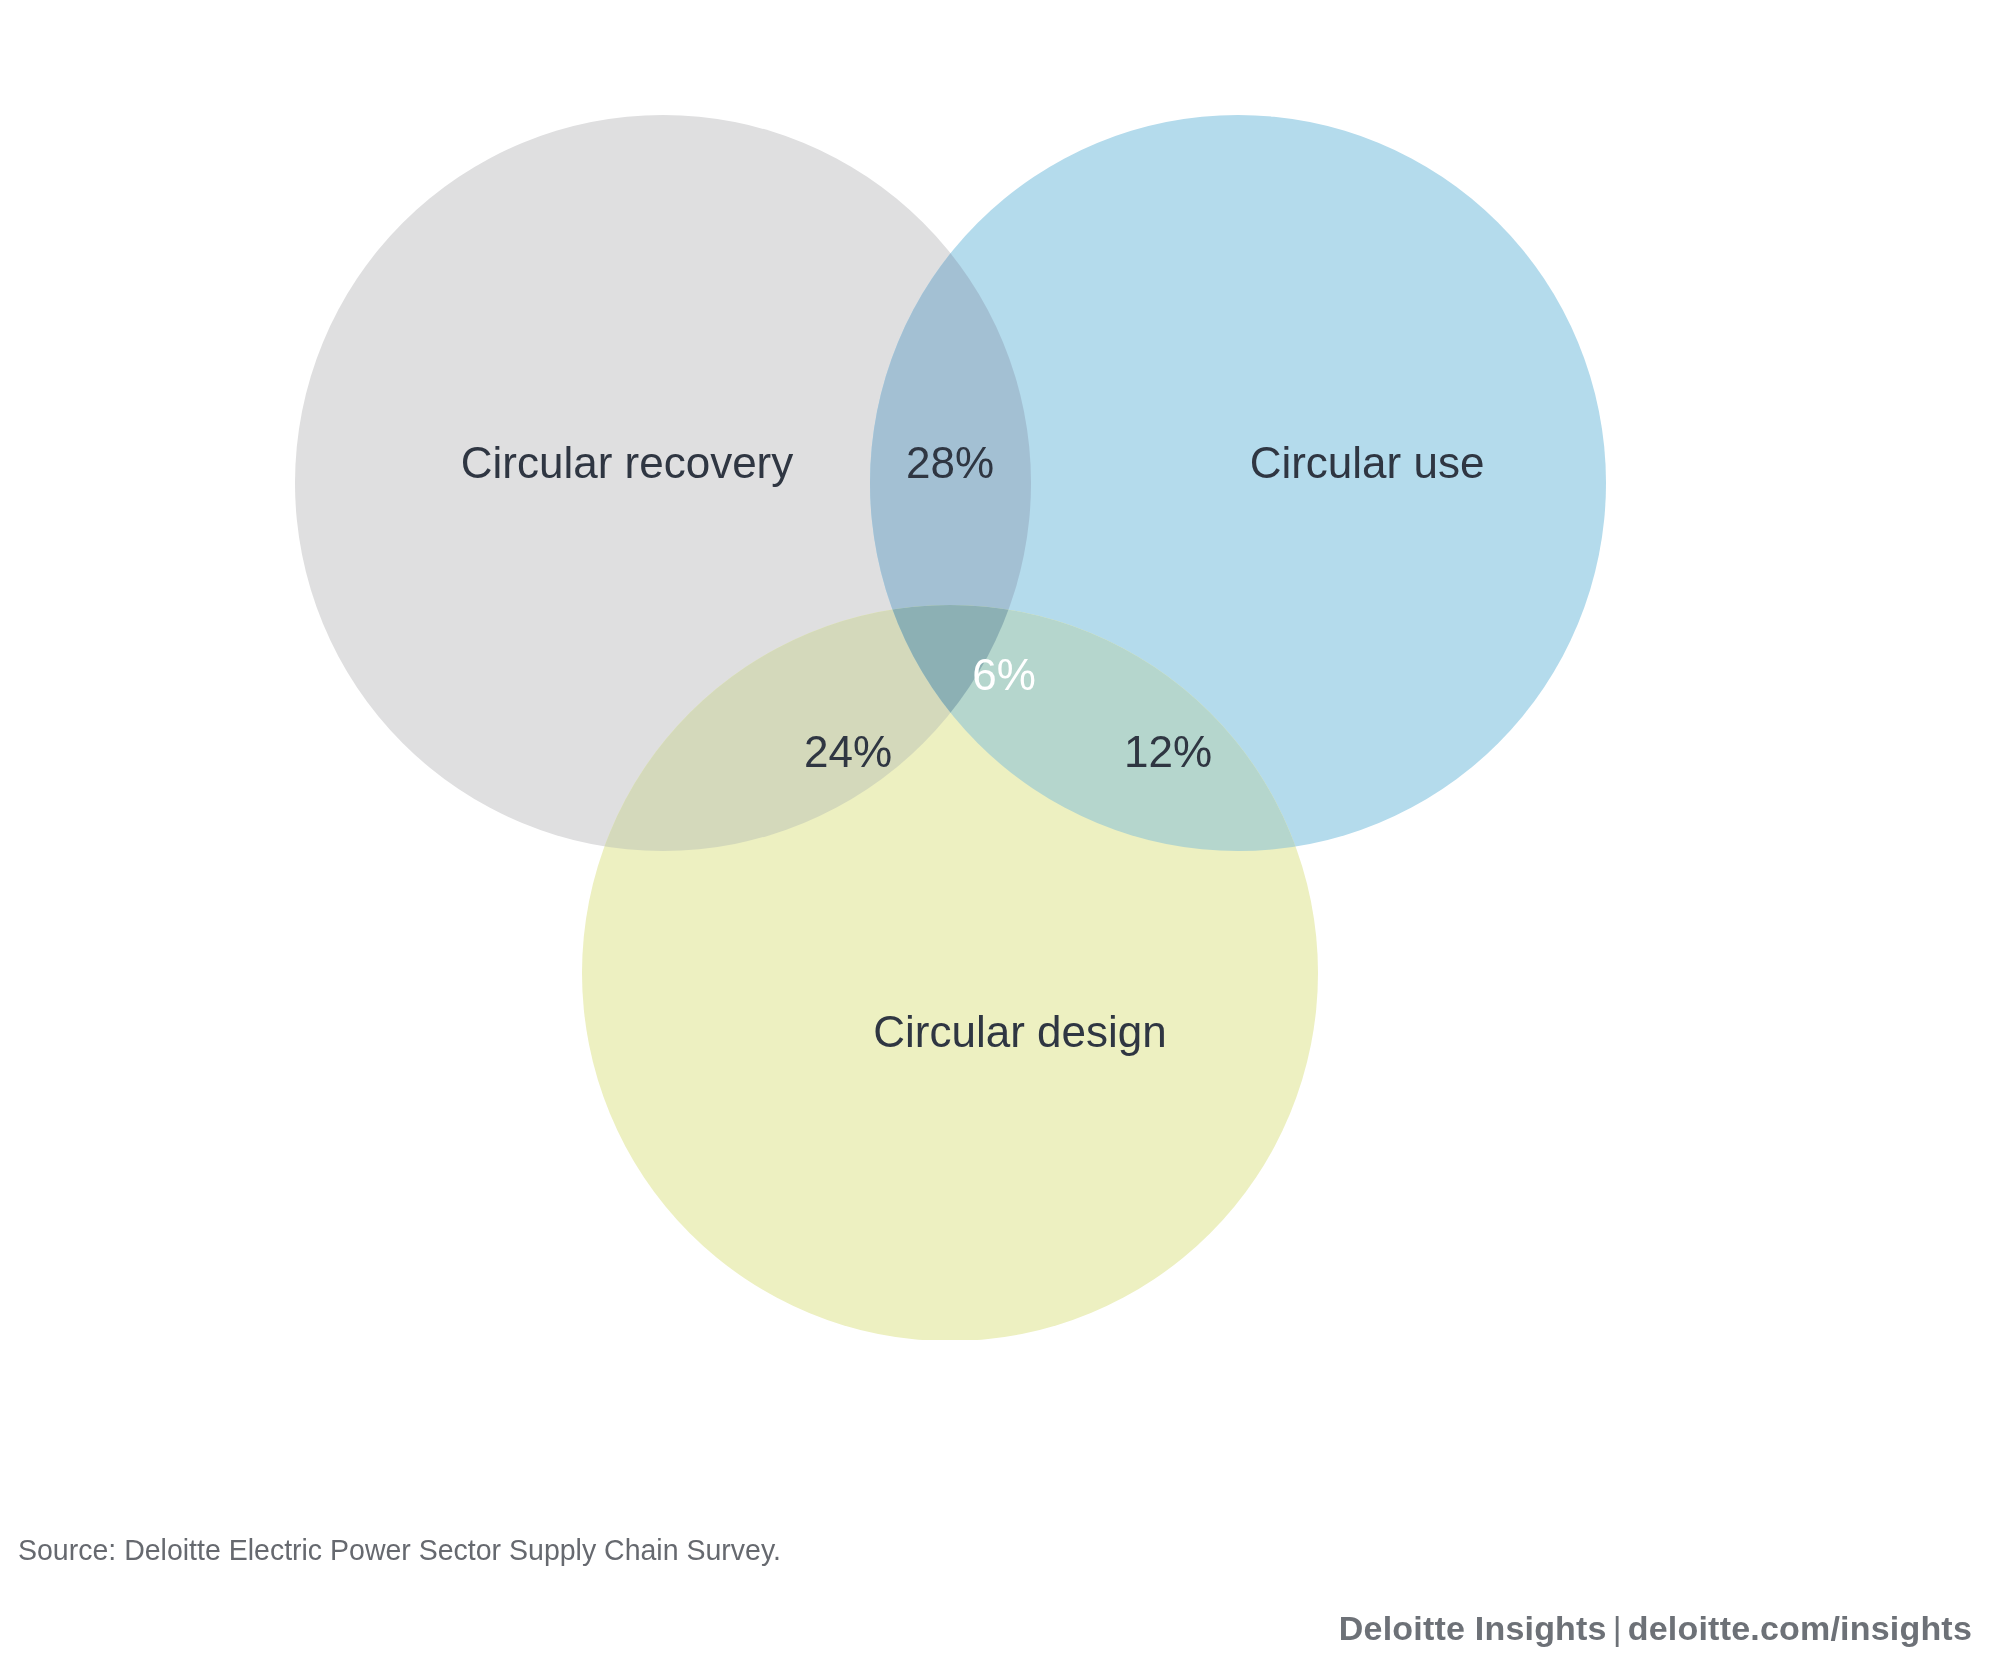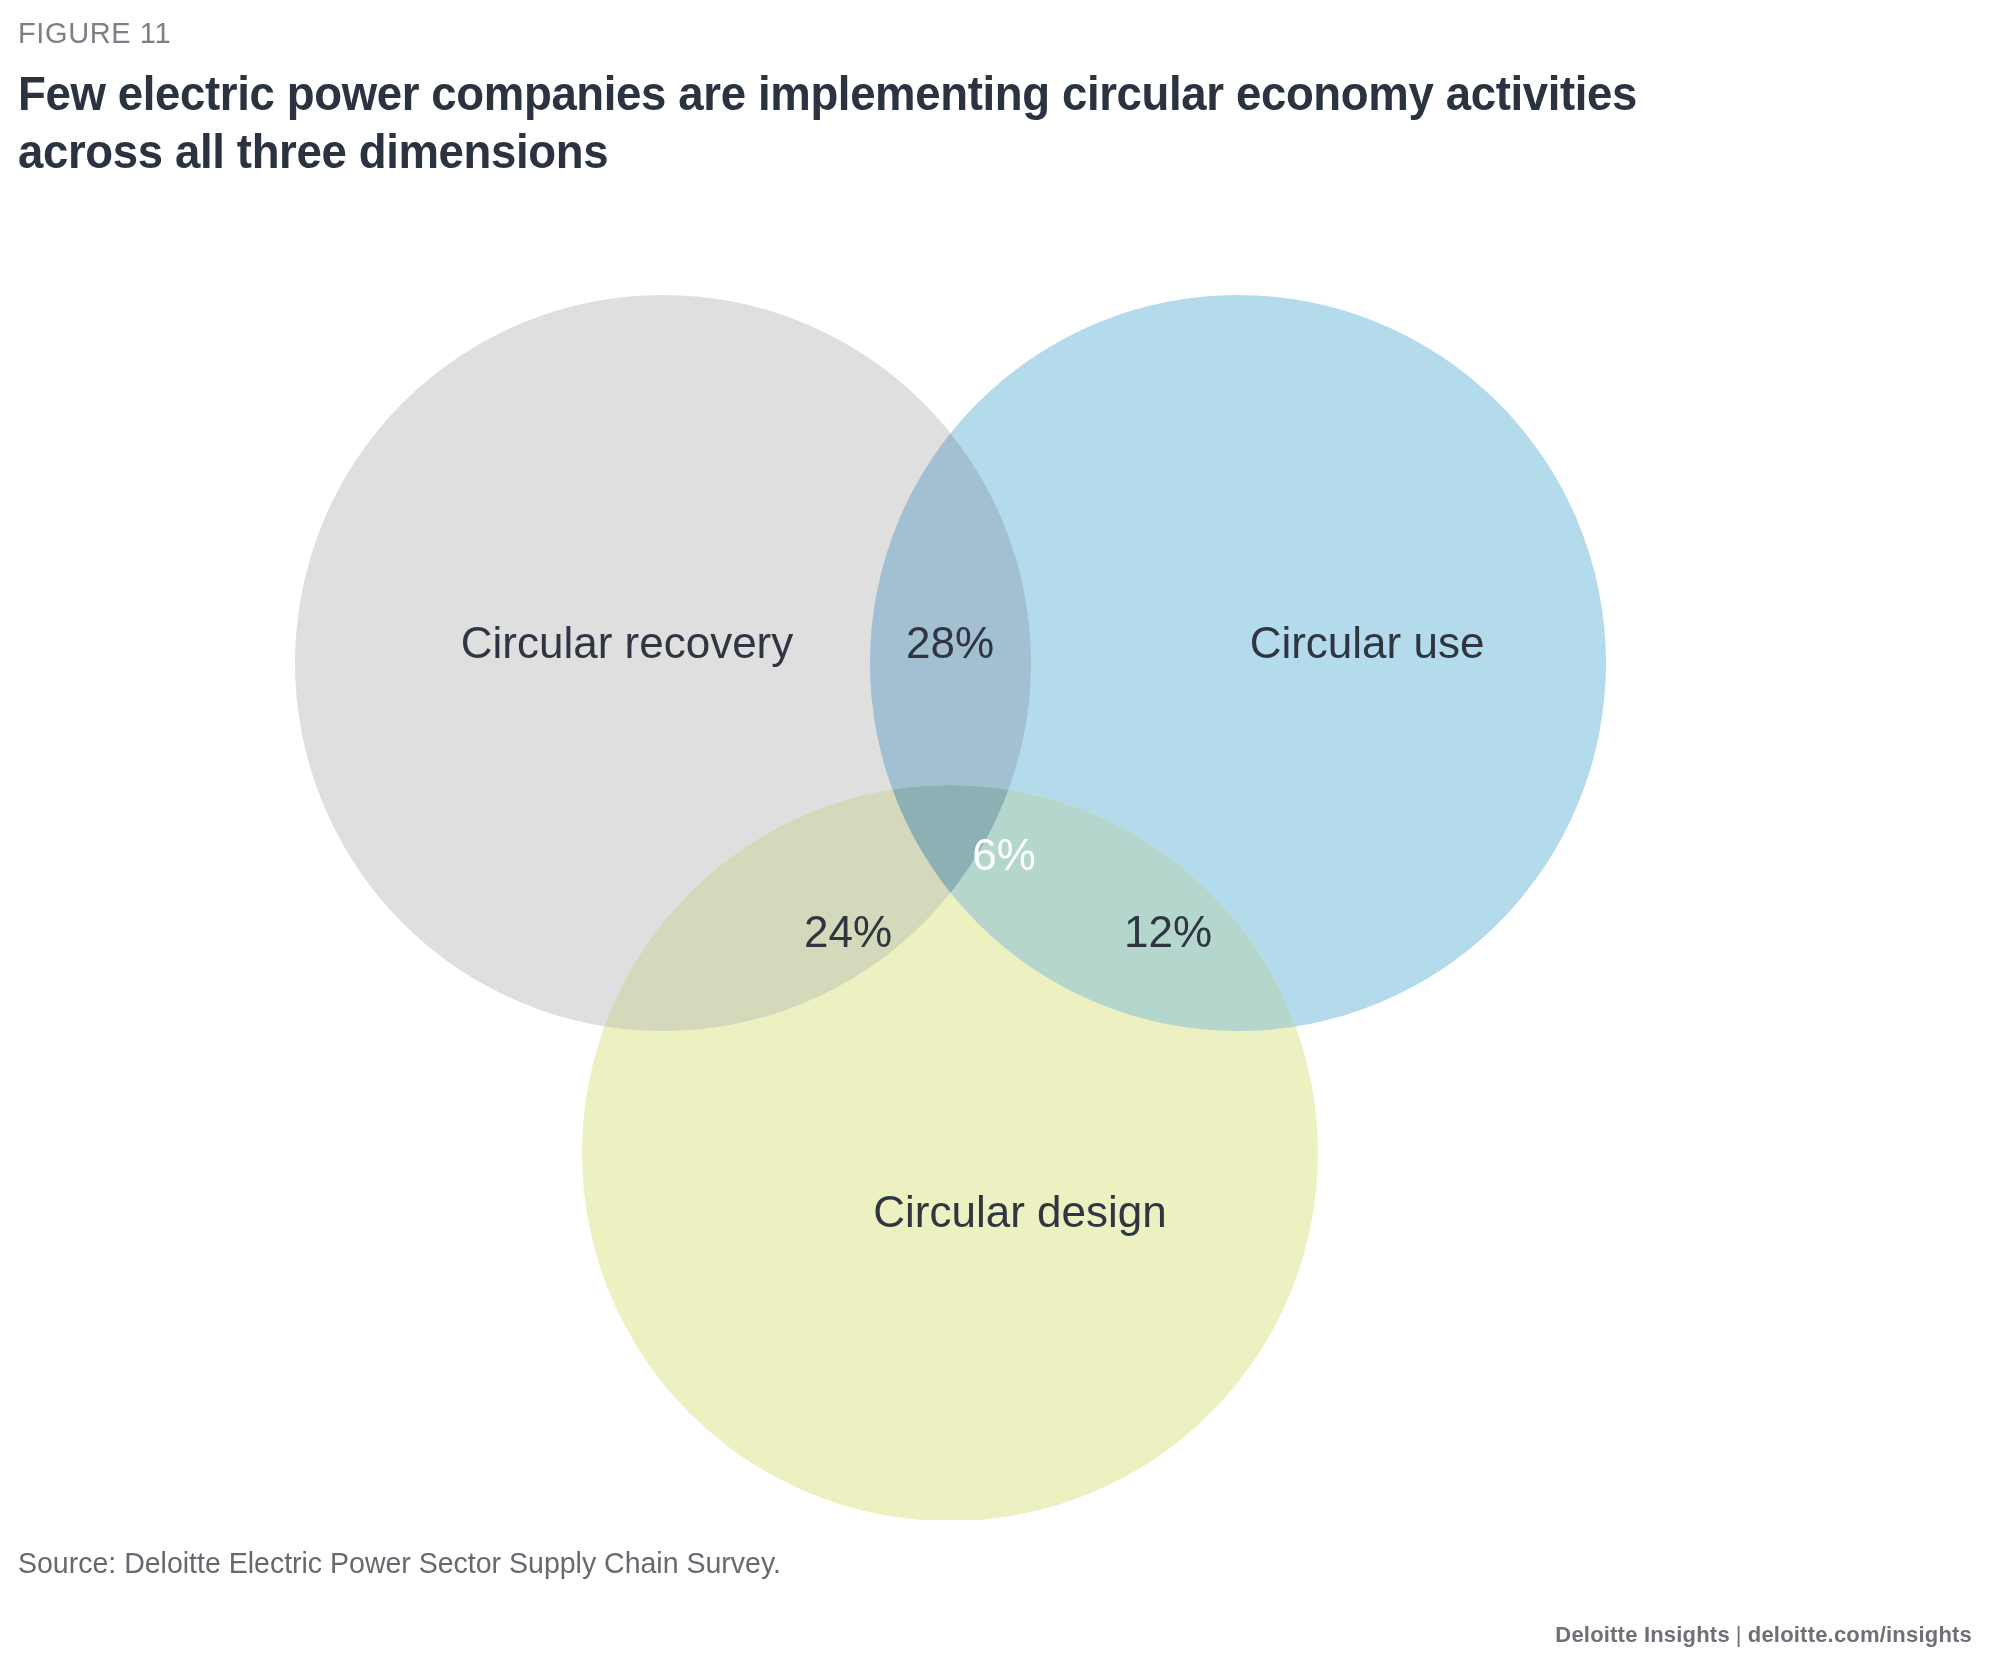--- a/index.html
+++ b/index.html
@@ -94,37 +94,33 @@
     color: #66696f;
     font-weight: 400;
     line-height: 1.3;
     margin-bottom: 40px;
     font-family: "Liberation Sans Narrow", "Liberation Sans", sans-serif;
     transform: scaleX(0.95);
     transform-origin: left center;
   }
   .brand-line {
     text-align: right;
-    font-size: 22px;
+    font-size: 34px;
     font-weight: 700;
     color: #6d7177;
     letter-spacing: 0.2px;
     font-family: "Liberation Sans Narrow", "Liberation Sans", sans-serif;
   }
   .brand-line .sep { font-weight: 400; padding: 0 6px; }
 </style>
 </head>
 <body>
 
 <div class="figure-wrap">
 
-  <div class="header">
-    <div class="fig-eyebrow">FIGURE 11</div>
-    <div class="fig-title">Few electric power companies are implementing circular economy activities across all three dimensions</div>
-  </div>
 
   <div class="venn-area">
     <svg class="venn-svg" viewBox="0 0 2000 1340" preserveAspectRatio="xMidYMid meet">
       <defs>
 
         <clipPath id="clip-recovery">
             <circle id="c-rec" cx="663" cy="483" r="368"></circle>
           </clipPath>
         <clipPath id="clip-use">
             <circle id="c-use" cx="1238" cy="483" r="368"></circle>

